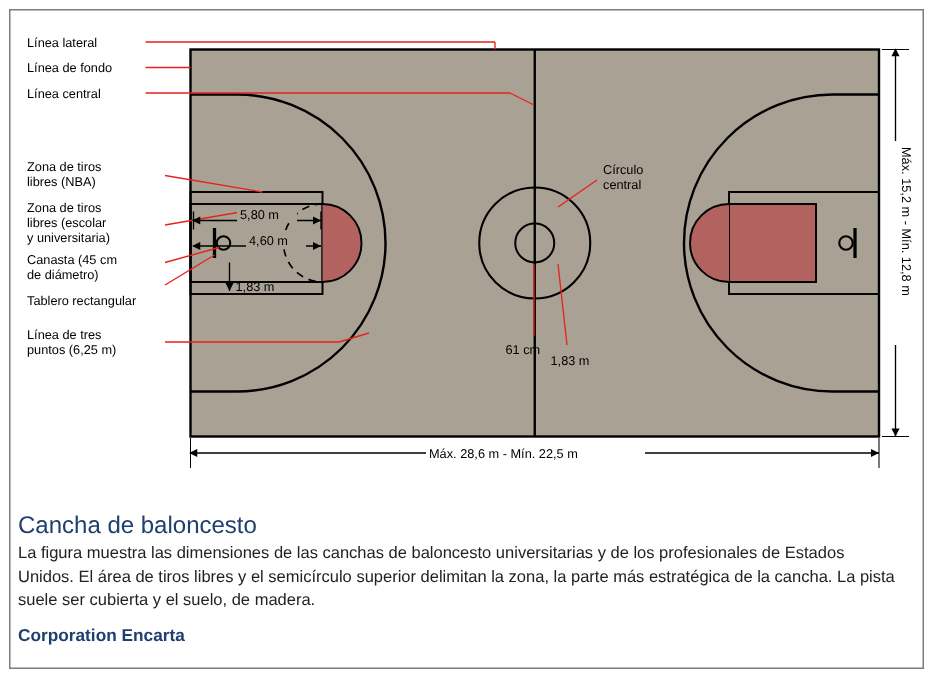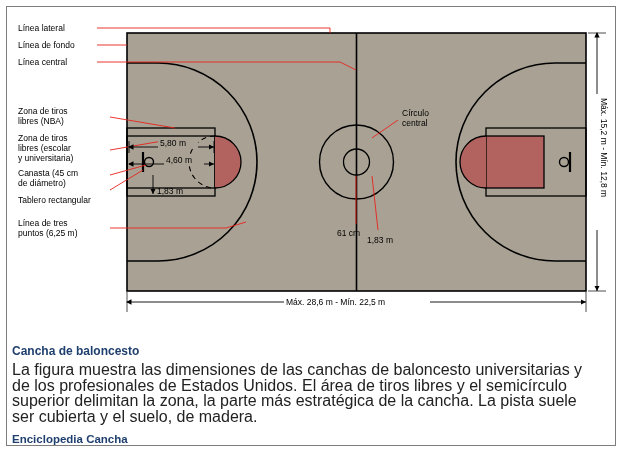--- a/index.html
+++ b/index.html
@@ -37,28 +37,28 @@
     height: 336px;
   }
   .caption {
     position: absolute;
     left: 12px;
     top: 344px;
     width: 590px;
     color: #1a1a1a;
   }
   .cap-title {
-    font-size: 12px;
-    font-weight: bold;
+    font-size: 16px;
+    font-weight: normal;
     color: #1f3f6e;
     margin: 0 0 4px 0;
     line-height: 14px;
   }
   .cap-body {
-    font-size: 16px;
+    font-size: 11px;
     line-height: 15.5px;
     color: #222222;
     margin: 0 0 8px 0;
   }
   .cap-brand {
     font-size: 11.5px;
     font-weight: bold;
     color: #1f3f6e;
     margin: 0 0 2px 0;
     line-height: 14px;
@@ -214,15 +214,15 @@
         <rect x="591" y="94" width="13" height="136" fill="#ffffff"></rect>
         <text class="lbl-dim" x="601" y="98" transform="rotate(90 601 98)">Máx. 15,2 m - Mín. 12,8 m</text>
       </g>
 
     </svg>
   </div>
 
   <div class="caption">
     <p class="cap-title">Cancha de baloncesto</p>
     <p class="cap-body">La figura muestra las dimensiones de las canchas de baloncesto universitarias y de los profesionales de Estados Unidos. El área de tiros libres y el semicírculo superior delimitan la zona, la parte más estratégica de la cancha. La pista suele ser cubierta y el suelo, de madera.</p>
-    <p class="cap-brand">Enciclopedia Cancha</p>
+    <p class="cap-brand">Corporation Encarta</p>
   </div>
 </div>
 
 </body></html>

